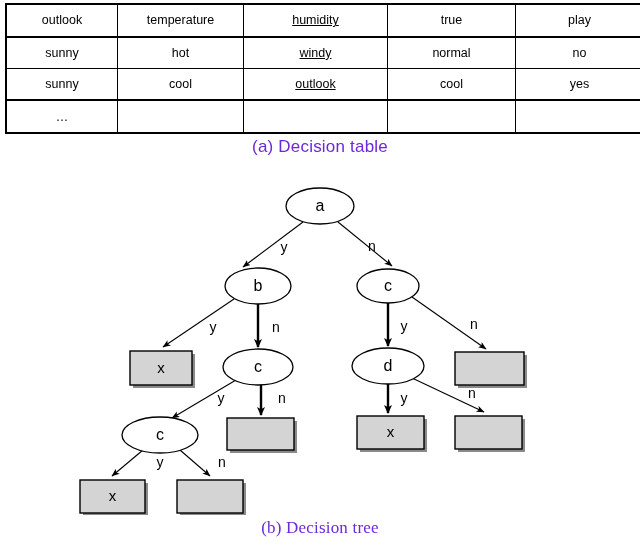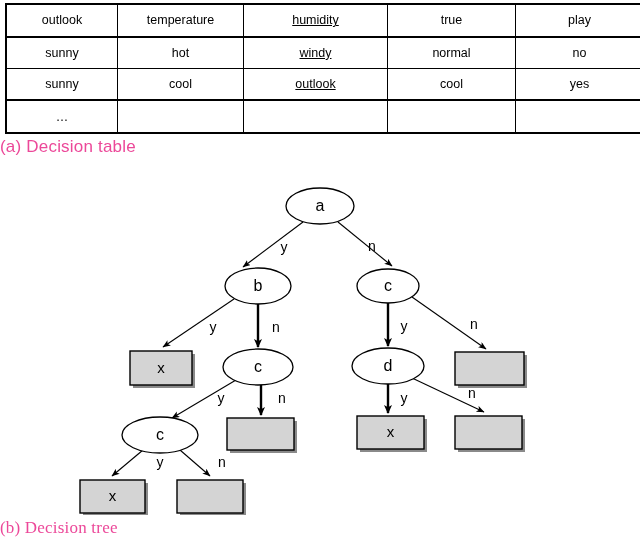--- a/index.html
+++ b/index.html
@@ -48,24 +48,24 @@
   }
   .col-0 { width: 110px; }
   .col-1 { width: 125px; }
   .col-2 { width: 143px; text-decoration: underline; }
   .col-3 { width: 127px; }
   .col-4 { width: 127px; }
 
   .caption {
     position: absolute;
     width: 100%;
-    text-align: left;
+    text-align: center;
     font-size: 17px;
     font-family: "Liberation Sans", sans-serif;
-    color: #ec4899;
+    color: #6d28d9;
     letter-spacing: 0.2px;
   }
   #caption-a { top: 137px; left: 0; }
   #caption-b { top: 518px; left: 0; font-family: Liberation Serif, serif; }
 
   
   #tree-wrap {
     position: absolute;
     left: 0;
     top: 175px;

